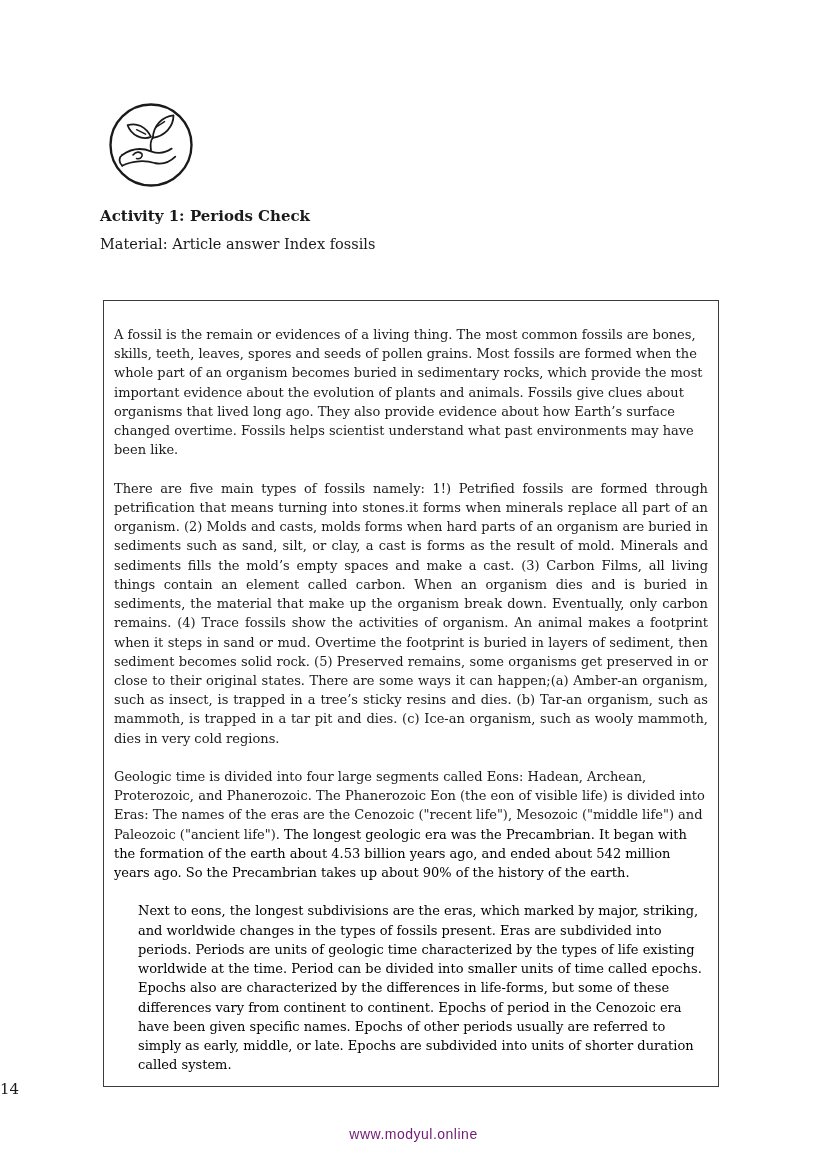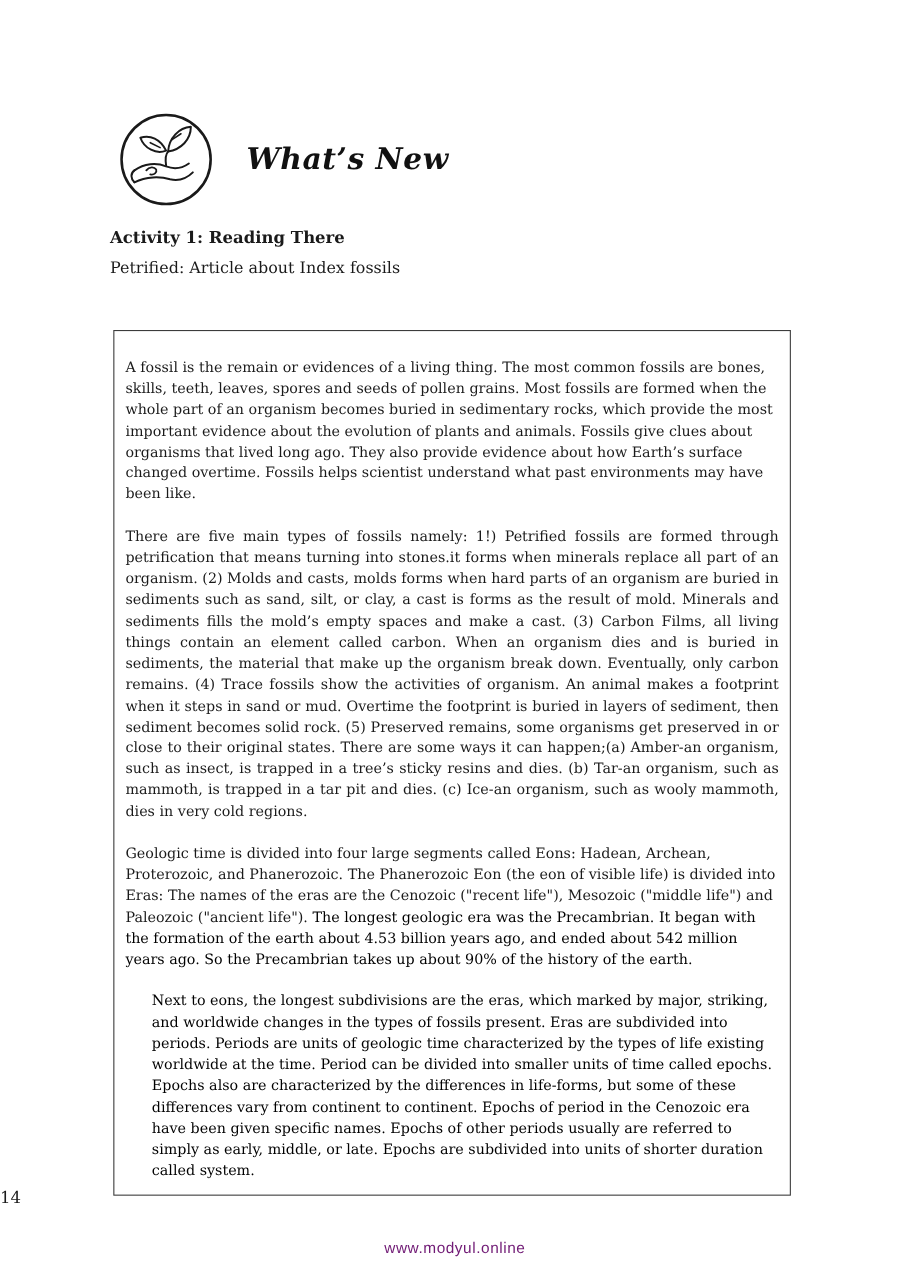--- a/index.html
+++ b/index.html
@@ -94,26 +94,25 @@
         <path class="line" d="M56 30 L65 24" stroke-width="1.6"></path>
         <path class="line" d="M50 41 C44 29 34 25 24 28 C28 39 40 45 50 41 Z" stroke-width="2"></path>
         <path class="line" d="M34 33 L44 38" stroke-width="1.6"></path>
         <path class="line" d="M50 56 C49 49 50 44 52 42" stroke-width="2"></path>
         <path class="line" d="M18 61 C28 54 40 53 50 57 C58 60 66 59 73 54" stroke-width="2"></path>
         <path class="line" d="M18 61 C14 64 14 69 18 73" stroke-width="2"></path>
         <path class="line" d="M18 73 C30 67 44 67 54 70 C63 72 71 69 77 63" stroke-width="2"></path>
         <path class="line" d="M30 61 C33 57 38 57 40 60 C41 63 38 66 34 65" stroke-width="1.8"></path>
       </svg>
     </span>
-    <div class="page-title">What’s New</div>
   </div>
 
   <div class="activity-section">
-    <p class="activity-heading">Activity 1: Reading There</p>
-    <p class="material-line">Petrified: Article about Index fossils</p>
+    <p class="activity-heading">Activity 1: Periods Check</p>
+    <p class="material-line">Material: Article answer Index fossils</p>
   </div>
 
   <div class="article-box">
     <p>A fossil is the remain or evidences of a living thing. The most common fossils are bones, skills, teeth, leaves, spores and seeds of pollen grains. Most fossils are formed when the whole part of an organism becomes buried in sedimentary rocks, which provide the most important evidence about the evolution of plants and animals. Fossils give clues about organisms that lived long ago. They also provide evidence about how Earth’s surface changed overtime. Fossils helps scientist understand what past environments may have been like.</p>
     <p class="para-justify">There are five main types of fossils namely: 1!) Petrified fossils are formed through petrification that means turning into stones.it forms when minerals replace all part of an organism. (2) Molds and casts, molds forms when hard parts of an organism are buried in sediments such as sand, silt, or clay, a cast is forms as the result of mold. Minerals and sediments fills the mold’s empty spaces and make a cast. (3) Carbon Films, all living things contain an element called carbon. When an organism dies and is buried in sediments, the material that make up the organism break down. Eventually, only carbon remains. (4) Trace fossils show the activities of organism. An animal makes a footprint when it steps in sand or mud. Overtime the footprint is buried in layers of sediment, then sediment becomes solid rock. (5) Preserved remains, some organisms get preserved in or close to their original states. There are some ways it can happen;(a) Amber-an organism, such as insect, is trapped in a tree’s sticky resins and dies. (b) Tar-an organism, such as mammoth, is trapped in a tar pit and dies. (c) Ice-an organism, such as wooly mammoth, dies in very cold regions.</p>
     <p><span>Geologic time is divided into four large segments called Eons: Hadean, Archean, Proterozoic, and Phanerozoic. The Phanerozoic Eon (the eon of visible life) is divided into Eras: The names of the eras are the Cenozoic ("recent life"), Mesozoic ("middle life") and Paleozoic ("ancient life").</span><span class="muted"> The longest geologic era was the Precambrian. It began with the formation of the earth about 4.53 billion years ago, and ended about 542 million years ago. So the Precambrian takes up about 90% of the history of the earth.</span></p>
     <p class="muted">Next to eons, the longest subdivisions are the eras, which marked by major, striking, and worldwide changes in the types of fossils present. Eras are subdivided into periods. Periods are units of geologic time characterized by the types of life existing worldwide at the time. Period can be divided into smaller units of time called epochs. Epochs also are characterized by the differences in life-forms, but some of these differences vary from continent to continent. Epochs of period in the Cenozoic era have been given specific names. Epochs of other periods usually are referred to simply as early, middle, or late. Epochs are subdivided into units of shorter duration called system.</p>
   </div>
 
   <div class="page-number">14</div>

